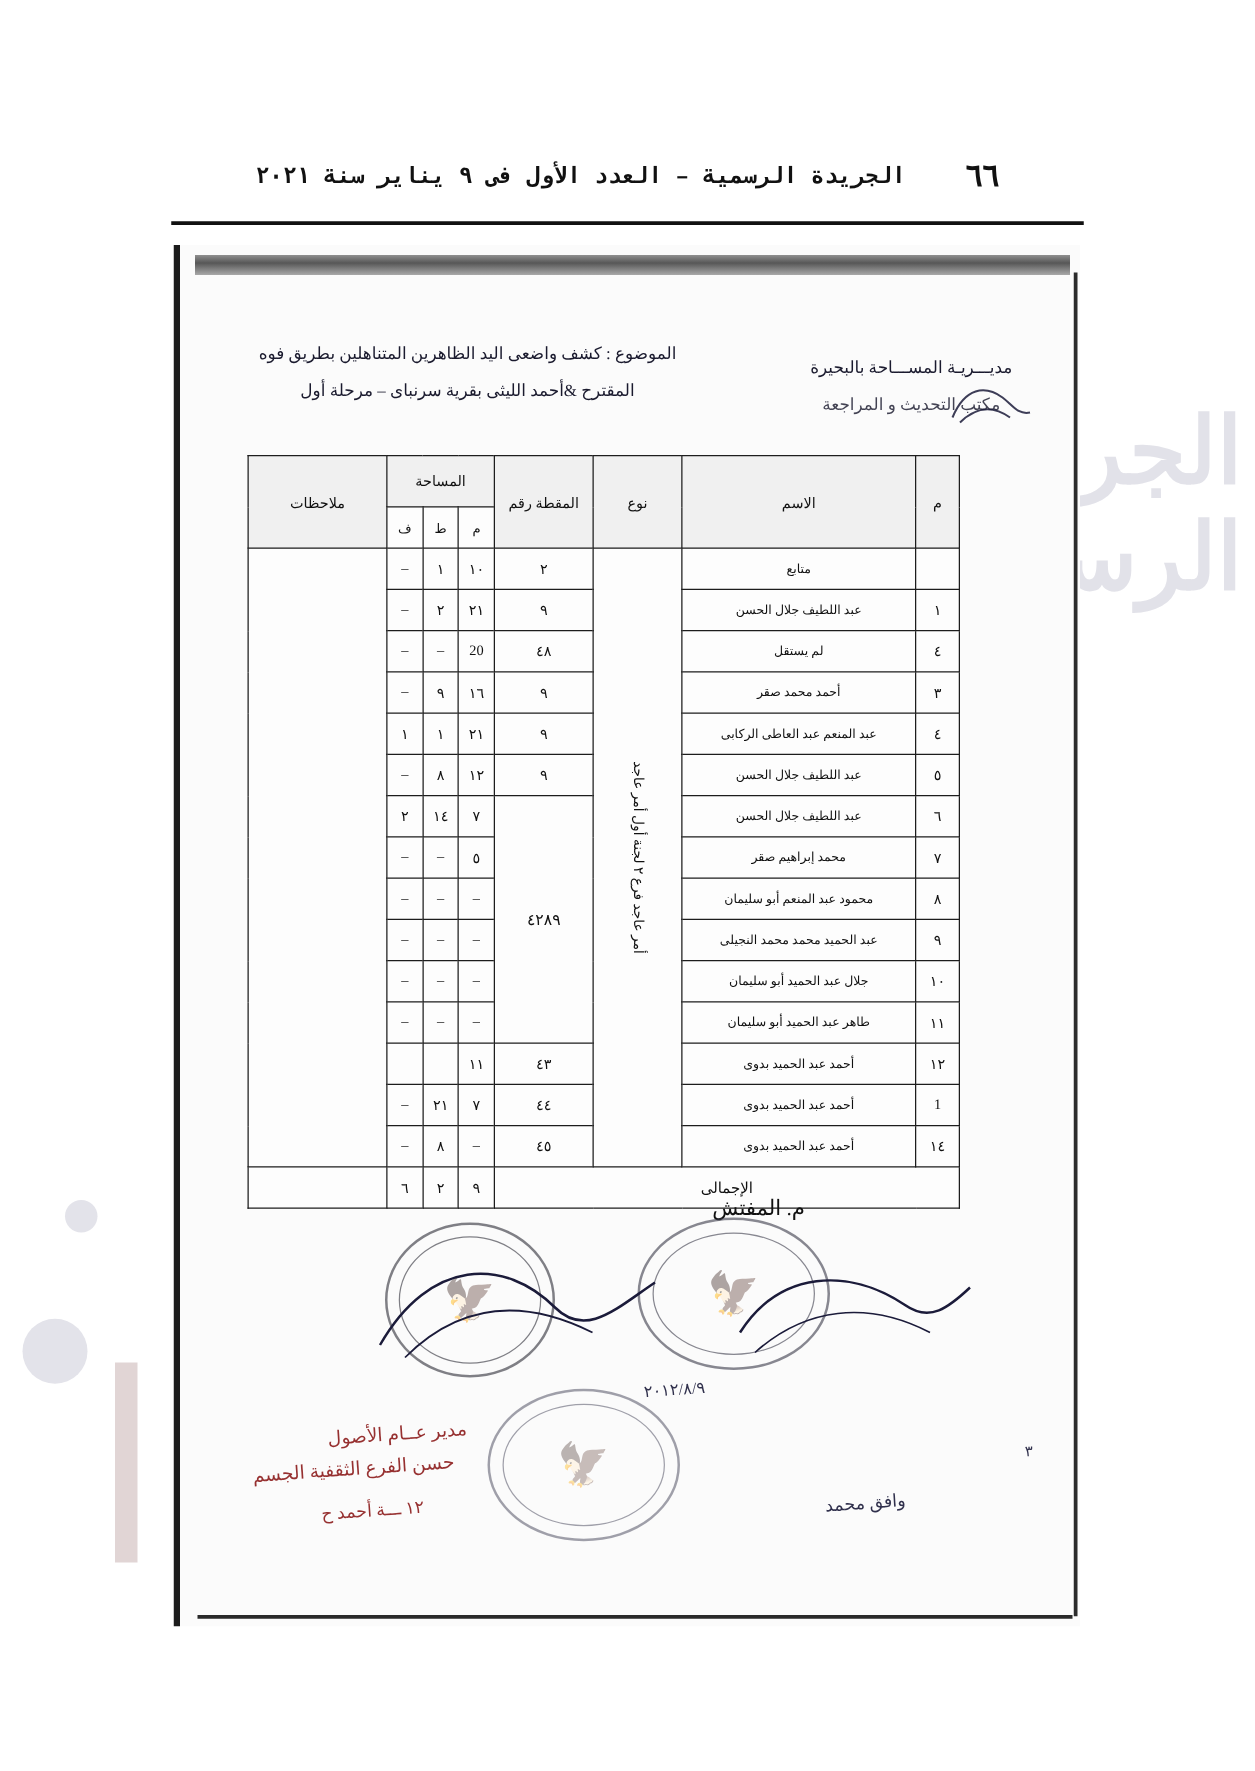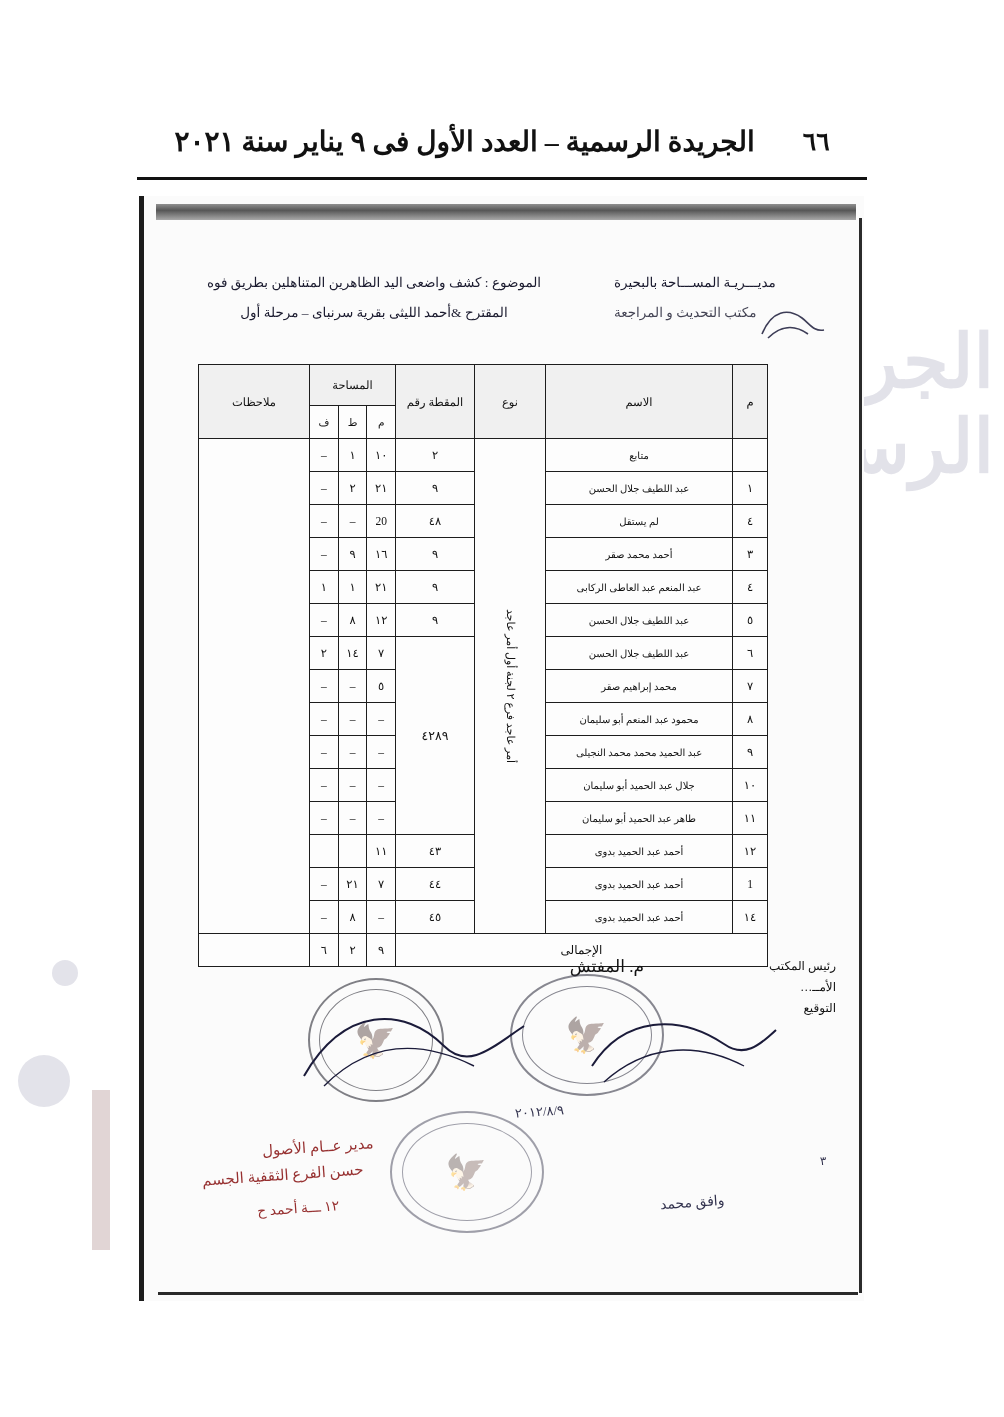--- a/index.html
+++ b/index.html
@@ -28,23 +28,24 @@
     align-items: center;
     justify-content: center;
     gap: 48px;
   }
   .page-number {
     font-size: 25px;
     font-weight: bold;
     letter-spacing: 1px;
   }
   .header-title {
-    font-size: 28px;
+    font-size: 18px;
     font-weight: bold;
     white-space: nowrap;
+    font-family: Liberation Mono, monospace;
   }
 
   .header-rule {
     position: absolute;
     top: 177px;
     right: 137px;
     width: 730px;
     height: 3px;
     background: #111;
   }
@@ -98,21 +99,21 @@
     position: absolute;
     top: 72px;
     right: 20px;
     width: 680px;
     display: flex;
     flex-direction: row;
     justify-content: space-between;
     font-size: 13.5px;
     line-height: 30px;
   }
-  .doc-head .right-col { text-align: left; width: 230px; }
+  .doc-head .right-col { text-align: center; width: 230px; margin-top: 11px; }
   .doc-head .left-col  { text-align: center; width: 420px; }
   .doc-head .l1 { letter-spacing: 2px; }
   .ink { color: #1a1a2e; }
   .faded { opacity: .82; }
 
   
   .head-scribble {
     position: absolute;
     top: 108px;
     right: 36px;
@@ -488,25 +489,20 @@
           <td>٩</td>
           <td>٢</td>
           <td>٦</td>
           <td></td>
         </tr>
       </tbody>
     </table>
   </div>
 
   <div class="sig-area">
-    <div class="sig-labels">
-      <div>رئيس المكتب</div>
-      <div>الأمــ…</div>
-      <div>التوقيع</div>
-    </div>
     <div class="sig-mid-label">م. المفتش</div>
 
     <div class="stamp s2">
       <span class="eagle">🦅</span>
     </div>
     <div class="stamp s1">
       <span class="eagle">🦅</span>
     </div>
     <div class="stamp s3">
       <span class="eagle">🦅</span>

